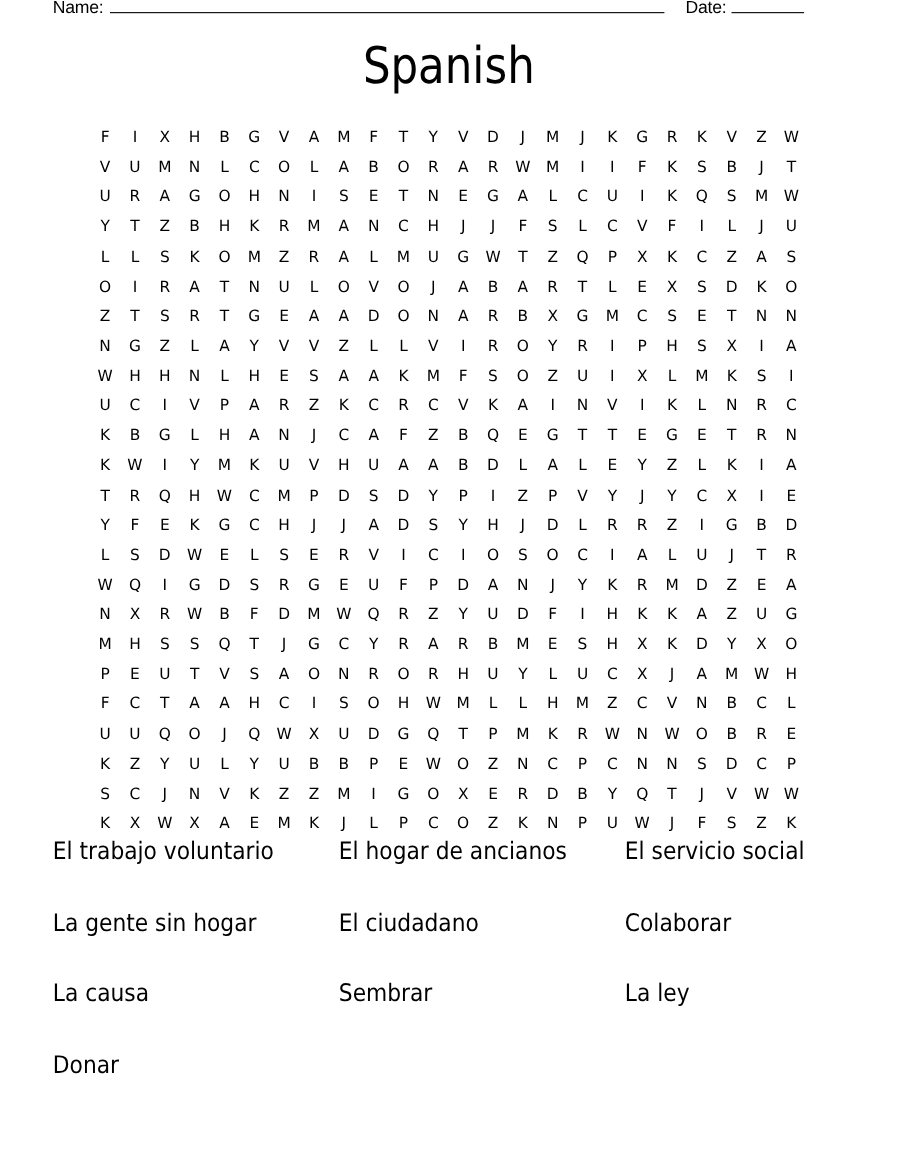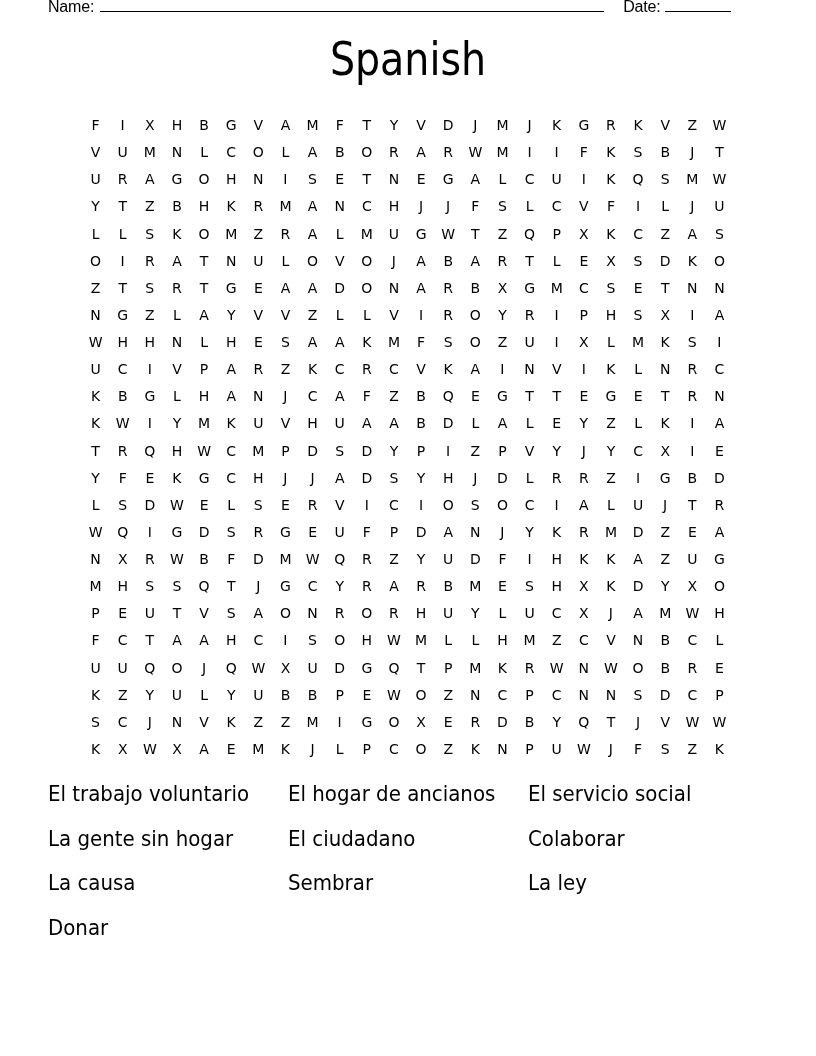--- a/index.html
+++ b/index.html
@@ -68,26 +68,27 @@
   }
   .cell {
     width: 27.13px;
     text-align: center;
     font-family: "DejaVu Sans", sans-serif;
     font-size: 14px;
     line-height: 27px;
   }
   .word-list {
     position: absolute;
-    top: 778px;
+    top: 759px;
     left: 48px;
     width: 720px;
     display: grid;
     grid-template-columns: 240px 240px 240px;
     grid-auto-rows: 44.5px;
+    gap: 20px;
   }
   .word {
     font-family: "DejaVu Sans", sans-serif;
     font-size: 22px;
     transform: scaleX(0.9);
     transform-origin: left center;
     white-space: nowrap;
     line-height: 32px;
   }
 </style>

